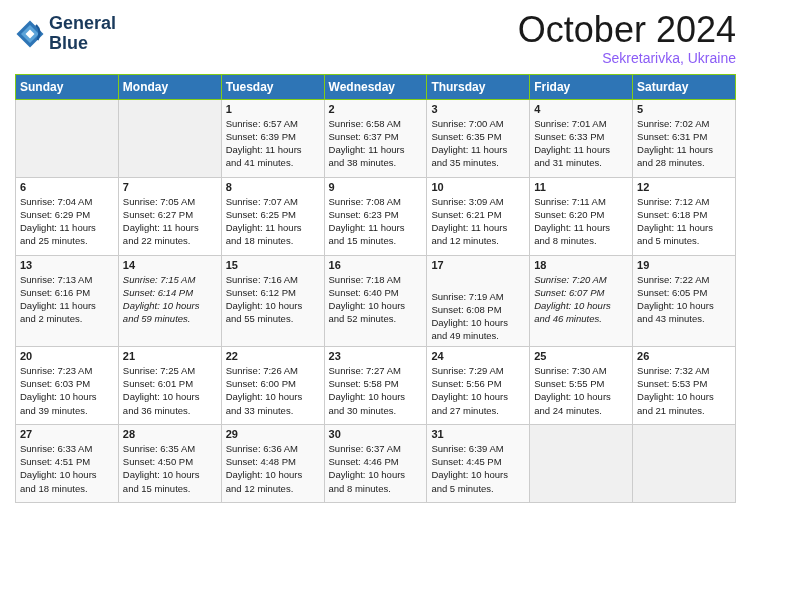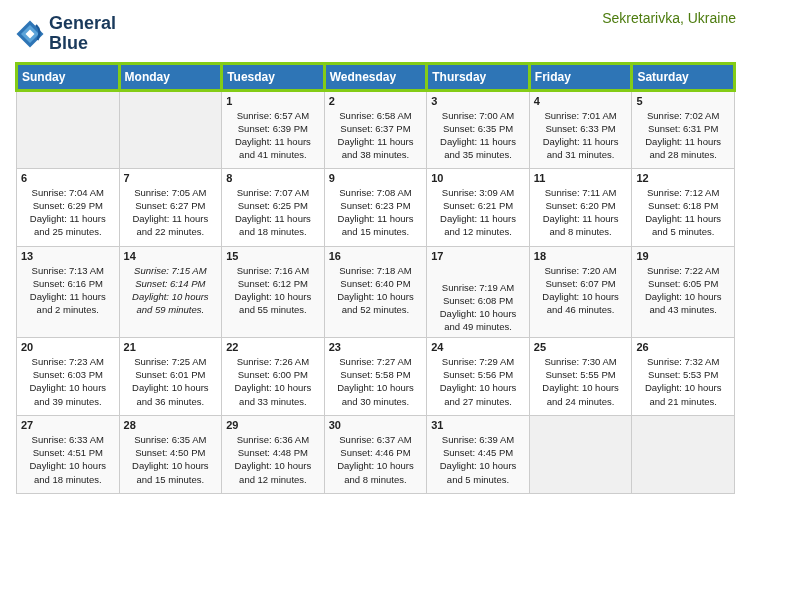--- a/index.html
+++ b/index.html
@@ -40,35 +40,35 @@
       text-align: right;
     }
     .month-title {
       font-size: 36px;
       font-weight: normal;
       color: #1a1a1a;
       line-height: 1.1;
     }
     .location {
       font-size: 14px;
-      color: #4d7c0f;
+      color: #8b5cf6;
     }
     table {
       width: 100%;
       border-collapse: collapse;
       table-layout: fixed;
     }
     thead tr th {
       background-color: #2e75b6;
       color: #fff;
       font-size: 12px;
       font-weight: bold;
       padding: 5px 4px;
       text-align: left;
-      border: 3px solid #84cc16;
+      border: 1px solid #84cc16;
     }
     tbody tr td {
       border: 1px solid #ccc;
       vertical-align: top;
       padding: 3px 4px;
       font-size: 10px;
       color: #222;
       height: 78px;
       background: #fff;
     }
@@ -77,21 +77,20 @@
     }
     .day-num {
       font-size: 11px;
       font-weight: bold;
       display: block;
       margin-bottom: 2px;
     }
     .cell-text {
       font-size: 9.5px;
       line-height: 1.4;
-      text-align: center;
     }
     .empty-cell {
       background: #f0f0f0 !important;
     }
   </style>
 </head>
 <body>
 
 <div class="container">
   <div class="header-row">
@@ -101,20 +100,21 @@
         <polygon points="20,8 32,20 20,32 8,20" fill="#5ba3d9"></polygon>
         <polygon points="20,14 26,20 20,26 14,20" fill="#fff"></polygon>
         <path d="M28 8 Q36 16 30 28" stroke="#1a5a9a" stroke-width="3" fill="none"></path>
       </svg>
       <div>
         <div class="logo-text">General</div>
         <div class="logo-text">Blue</div>
       </div>
     </div>
     <div class="title-block">
+      <div class="month-title">October 2024</div>
       <div class="location">Sekretarivka, Ukraine</div>
     </div>
   </div>
 
   <table>
     <thead>
       <tr>
       <th>Sunday</th>
           <th>Monday</th>
           <th>Tuesday</th>
@@ -246,21 +246,21 @@
           </td>
           <td>
             <span class="day-num">17</span>
             <div class="cell-text" style="white-space: pre-line; margin-top: 19px;">Sunrise: 7:19 AM
 Sunset: 6:08 PM
 Daylight: 10 hours
 and 49 minutes.</div>
           </td>
           <td>
             <span class="day-num">18</span>
-            <div class="cell-text" style="white-space: pre-line;">Sunrise: 7:20 AM
+            <div class="cell-text" style="white-space: pre-line; font-style: italic;">Sunrise: 7:20 AM
 Sunset: 6:07 PM
 Daylight: 10 hours
 and 46 minutes.</div>
           </td>
           <td>
             <span class="day-num">19</span>
             <div class="cell-text" style="white-space: pre-line;">Sunrise: 7:22 AM
 Sunset: 6:05 PM
 Daylight: 10 hours
 and 43 minutes.</div>

